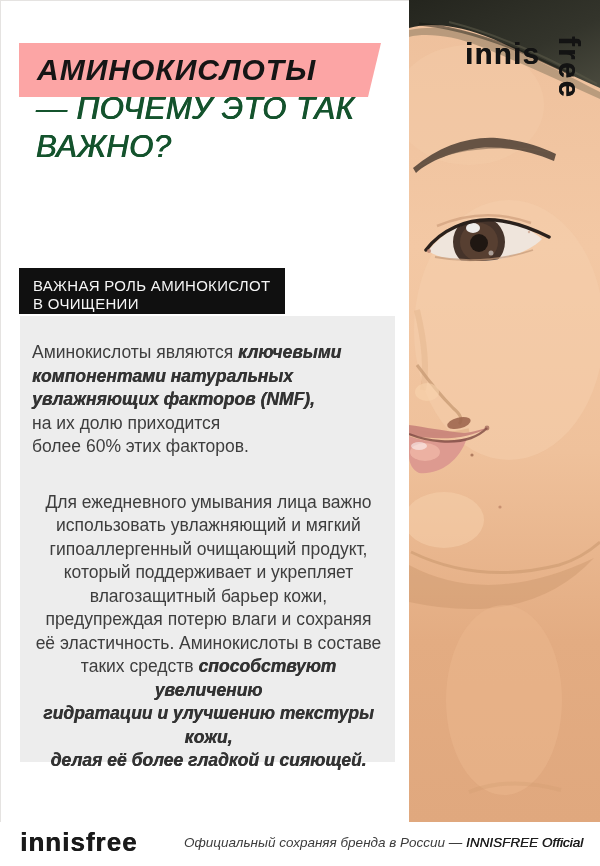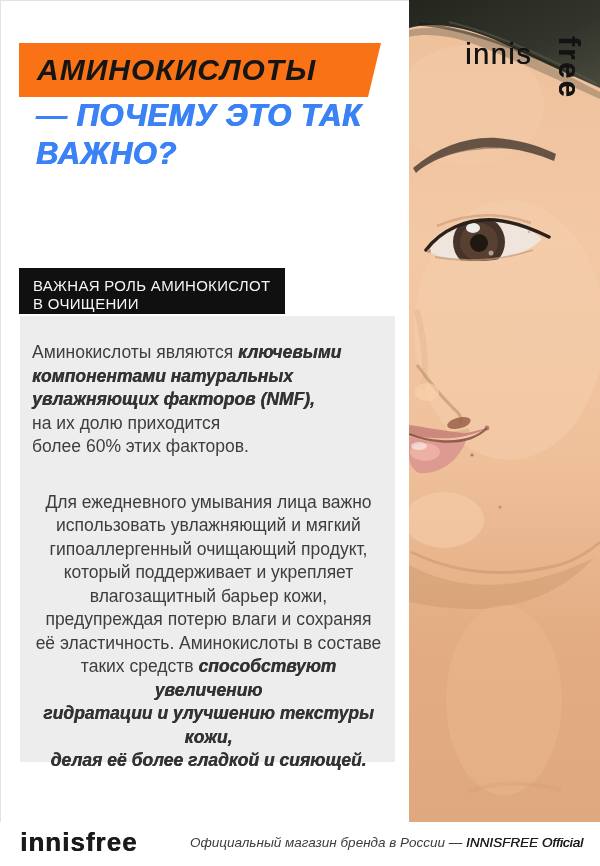--- a/index.html
+++ b/index.html
@@ -13,32 +13,32 @@
     margin:0 auto;
     background:#ffffff;
     overflow:hidden;
     box-shadow:inset 0 0 0 1px #e5e3e1;
   }
 
   
   .headline-green{
     position:absolute;left:19px;top:43px;
     width:362px;height:54px;
-    background:#f97316;
+    background:#fca5a5;
     clip-path:polygon(0 0,100% 0,calc(100% - 13px) 100%,0 100%);
     display:flex;align-items:center;
     padding-left:18px;box-sizing:border-box;
     font-size:30px;font-style:italic;font-weight:bold;
     letter-spacing:1px;color:#151515;
   }
   .headline-sub{
-    position:absolute;left:36px;top:97px;
+    position:absolute;left:36px;top:90px;
     font-size:31px;line-height:38px;
-    font-style:italic;font-weight:bold;
-    letter-spacing:.5px;color:#3b82f6;
+    font-style:italic;font-weight:normal;
+    letter-spacing:.5px;color:#14532d;
     text-shadow:.6px 0 0 currentColor,-.3px 0 0 currentColor;
   }
 
   
   .section-label{
     position:absolute;left:19px;top:268px;
     width:266px;height:46px;box-sizing:border-box;
     background:#101010;color:#f6f6f6;
     padding:9px 8px 0 14px;
     font-size:15px;line-height:17.5px;
@@ -63,21 +63,21 @@
   }
 
   
   .photo{
     position:absolute;left:409px;top:0;
     width:191px;height:822px;overflow:hidden;
   }
   .photo svg{display:block;}
   .logo-top-h{
     position:absolute;left:56px;top:38px;
-    font-size:29px;font-weight:normal;letter-spacing:1.5px;
+    font-size:29px;font-weight:bold;letter-spacing:1.5px;
     color:#131313;text-shadow:.4px 0 0 currentColor;
   }
   .logo-top-v{
     position:absolute;left:176px;top:36px;
     transform:rotate(90deg);transform-origin:0 0;
     font-size:29px;font-weight:bold;letter-spacing:2.5px;
     color:#131313;text-shadow:.4px 0 0 currentColor;
     white-space:nowrap;
   }
 
@@ -209,16 +209,16 @@
       <circle cx="91" cy="507" r="1.6" fill="#b97f63" opacity="0.7"></circle>
       <circle cx="120" cy="232" r="1.2" fill="#b97f63" opacity="0.5"></circle>
     </svg>
 
     <span class="logo-top-h">innis</span>
     <span class="logo-top-v">free</span>
   </div>
 
   <div class="footer">
     <span class="footer-logo">innisfree</span>
-    <span class="footer-caption"><span>Официальный магазин бренда в России — </span><span class="cap-bold">INNISFREE Official</span></span>
+    <span class="footer-caption"><span>Официальный сохраняя бренда в России — </span><span class="cap-bold">INNISFREE Official</span></span>
   </div>
 
 </div>
 
 </body></html>

